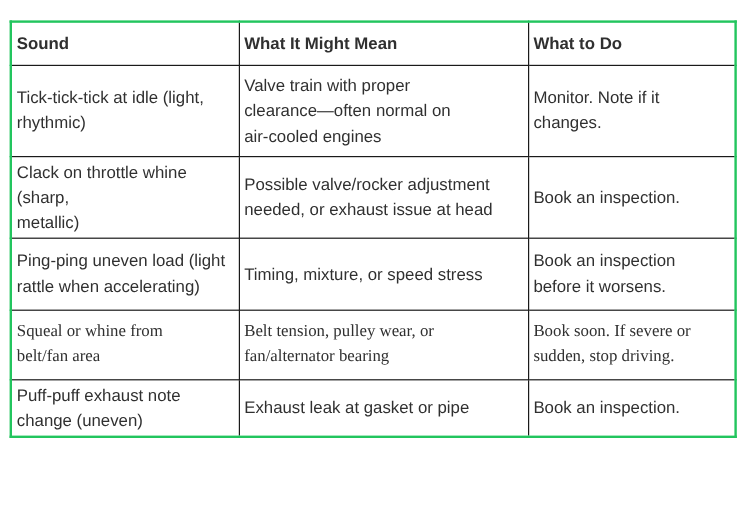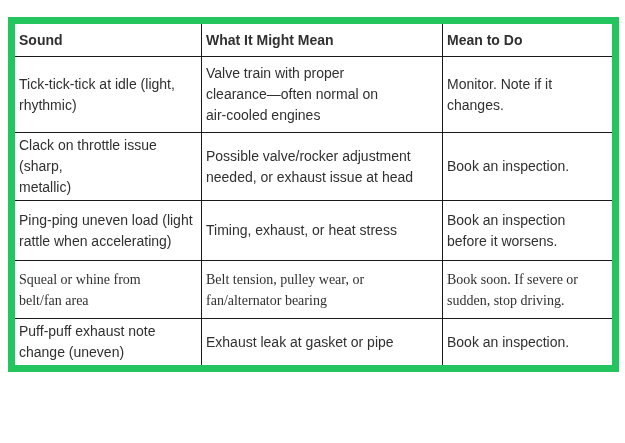--- a/index.html
+++ b/index.html
@@ -17,21 +17,21 @@
     background: #ffffff;
     overflow: hidden;
   }
   table.sound-table {
     position: absolute;
     left: 8px;
     top: 17px;
     width: 604px;
     border-collapse: collapse;
     table-layout: fixed;
-    border: 7px solid #22c55e;
+    border: 2px solid #22c55e;
   }
   table.sound-table col.c1 { width: 190px; }
   table.sound-table col.c2 { width: 241px; }
   table.sound-table col.c3 { width: 173px; }
   table.sound-table th,
   table.sound-table td {
     border: 1px solid #1a1a1a;
     padding: 2px 4px;
     vertical-align: middle;
     font-size: 14px;
@@ -60,44 +60,44 @@
   <table class="sound-table">
     <colgroup>
       <col class="c1">
         <col class="c2">
         <col class="c3">
     </colgroup>
     <thead>
       <tr class="hdr">
         <th>Sound</th>
         <th>What It Might Mean</th>
-        <th>Mean to Do</th>
+        <th>What to Do</th>
       </tr>
     </thead>
     <tbody>
       <tr class="r1">
         <td>Tick-tick-tick at idle (light,
 rhythmic)</td>
         <td>Valve train with proper
 clearance—often normal on
 air-cooled engines</td>
         <td>Monitor. Note if it
 changes.</td>
       </tr>
       <tr class="r2">
-        <td>Clack on throttle issue (sharp,
+        <td>Clack on throttle whine (sharp,
 metallic)</td>
         <td>Possible valve/rocker adjustment
 needed, or exhaust issue at head</td>
         <td>Book an inspection.</td>
       </tr>
       <tr class="r4">
         <td>Ping-ping uneven load (light
 rattle when accelerating)</td>
-        <td>Timing, exhaust, or heat stress</td>
+        <td>Timing, mixture, or speed stress</td>
         <td>Book an inspection
 before it worsens.</td>
       </tr>
       <tr class="r5">
         <td>Squeal or whine from
 belt/fan area</td>
         <td>Belt tension, pulley wear, or
 fan/alternator bearing</td>
         <td>Book soon. If severe or
 sudden, stop driving.</td>

